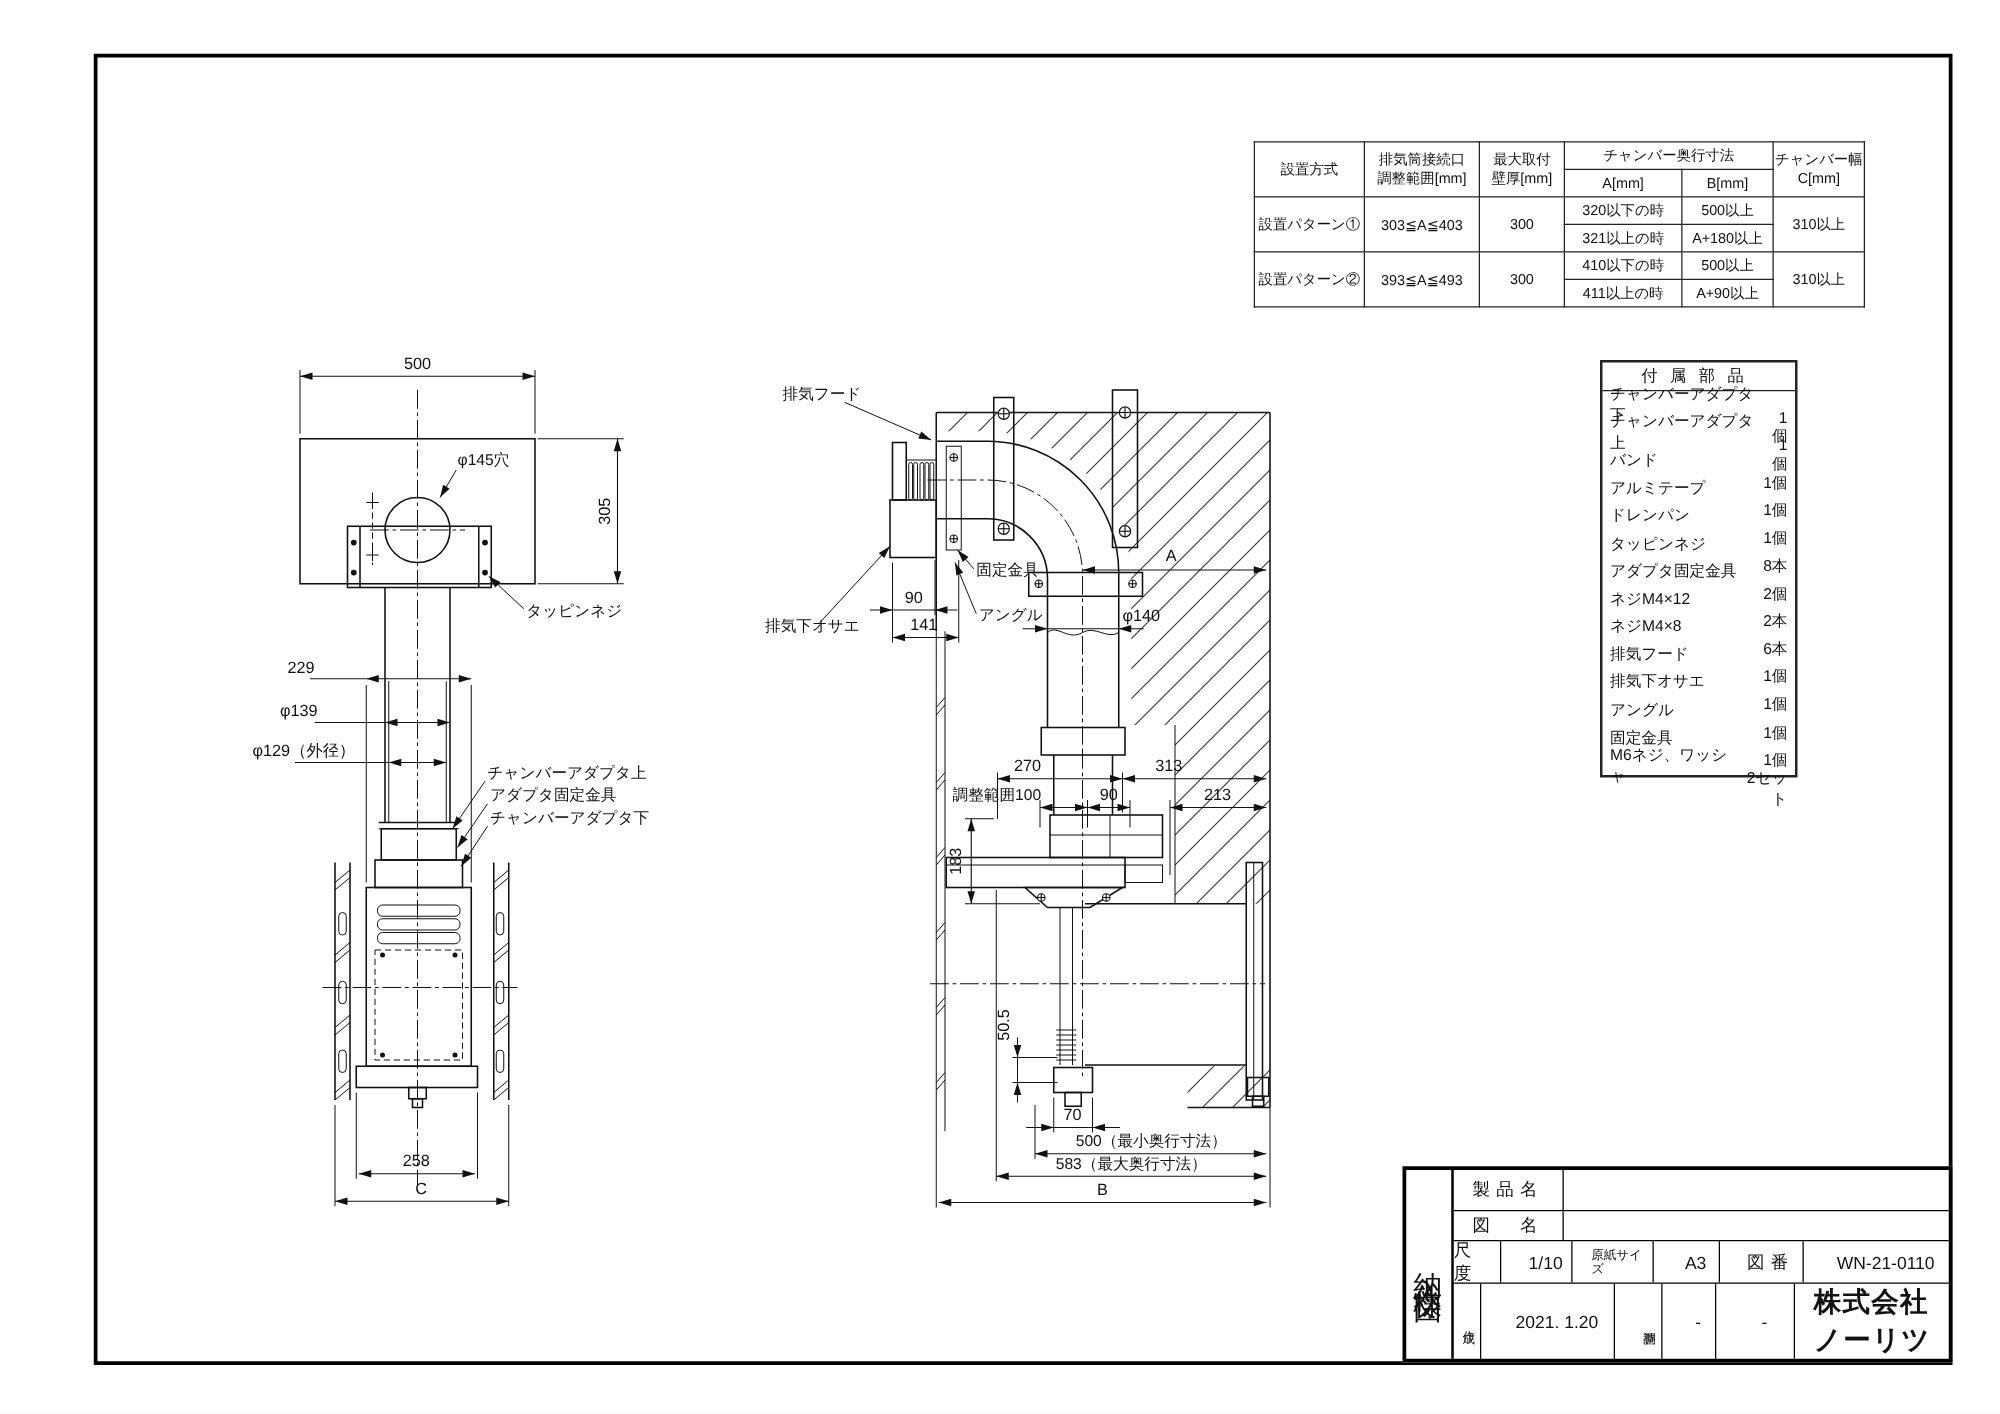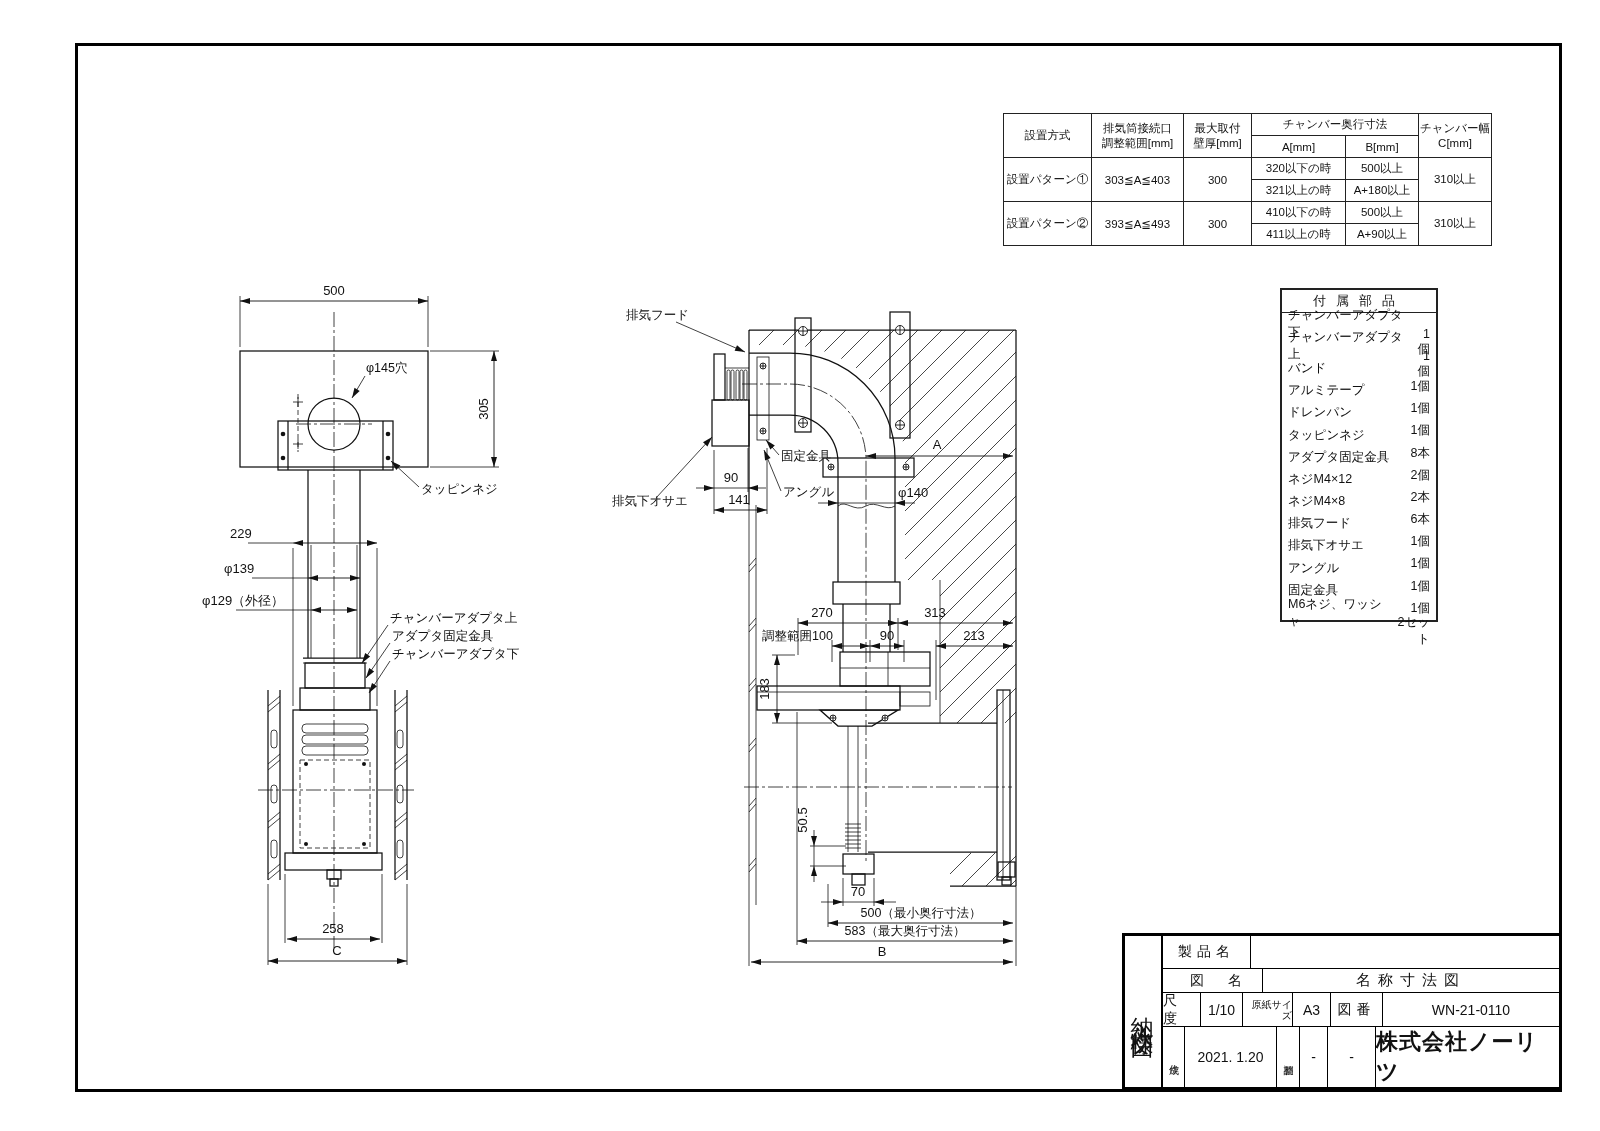--- a/index.html
+++ b/index.html
@@ -34,31 +34,31 @@
   .parts .qty{text-align:right;margin-top:36px;}
 
   
   .tb{position:absolute;left:1122px;top:933px;width:440px;height:157px;
       border:3px solid #000;box-sizing:border-box;display:flex;background:#fff;}
   .tb .cell{display:flex;align-items:center;justify-content:center;box-sizing:border-box;}
   .tb-vert{width:38px;border-right:2px solid #000;display:flex;align-items:center;
            justify-content:center;font-size:23px;writing-mode:vertical-rl;
            text-orientation:upright;letter-spacing:5px;box-sizing:border-box;}
   .tb-main{flex:1;display:flex;flex-direction:column;}
-  .tb-r{display:flex;box-sizing:border-box;}
+  .tb-r{display:flex;box-sizing:border-box;gap:15px;}
   .tb-r1{height:50px;border-bottom:1.5px solid #000;}
-  .tb-r2{height:36px;border-bottom:1.5px solid #000;padding-left:12px;}
+  .tb-r2{height:36px;border-bottom:1.5px solid #000;}
   .tb-r3{height:34px;border-bottom:1.5px solid #000;}
   .tb-r4{flex:1;}
   .lab{border-right:1.5px solid #000;font-size:14px;letter-spacing:5px;}
   .lab-w{width:88px;}
   .val{flex:1;}
   .prod{font-size:18px;letter-spacing:0.5px;}
   .dwg{font-size:15px;letter-spacing:7px;}
-  .sm{font-size:10px;line-height:1.1;text-align:right;}
+  .sm{font-size:10px;line-height:1.1;text-align:left;}
   .vlab{writing-mode:vertical-rl;text-orientation:upright;font-size:10px;letter-spacing:0;}
   .num{font-size:14px;}
   .comp{font-size:22px;font-weight:800;letter-spacing:1px;}
 </style>
 </head>
 <body>
 
 <div class="sheet">
   <div class="frame"></div>
 
@@ -483,21 +483,20 @@
   </div>
 
   <div class="tb">
     <div class="tb-vert">納入仕様図</div>
     <div class="tb-main">
       <div class="tb-r tb-r1">
         <div class="cell lab lab-w">製品名</div>
       </div>
       <div class="tb-r tb-r2">
         <div class="cell lab lab-w">図　名</div>
-        <div class="cell val dwg">名称寸法図</div>
       </div>
       <div class="tb-r tb-r3">
         <div class="cell lab" style="width:38px">尺度</div>
         <div class="cell num" style="width:42px;border-right:1.5px solid #000">1/10</div>
         <div class="cell sm" style="width:50px;border-right:1.5px solid #000">原紙サイズ</div>
         <div class="cell num" style="width:38px;border-right:1.5px solid #000">A3</div>
         <div class="cell lab" style="width:52px">図番</div>
         <div class="cell val num">WN-21-0110</div>
       </div>
       <div class="tb-r tb-r4">

